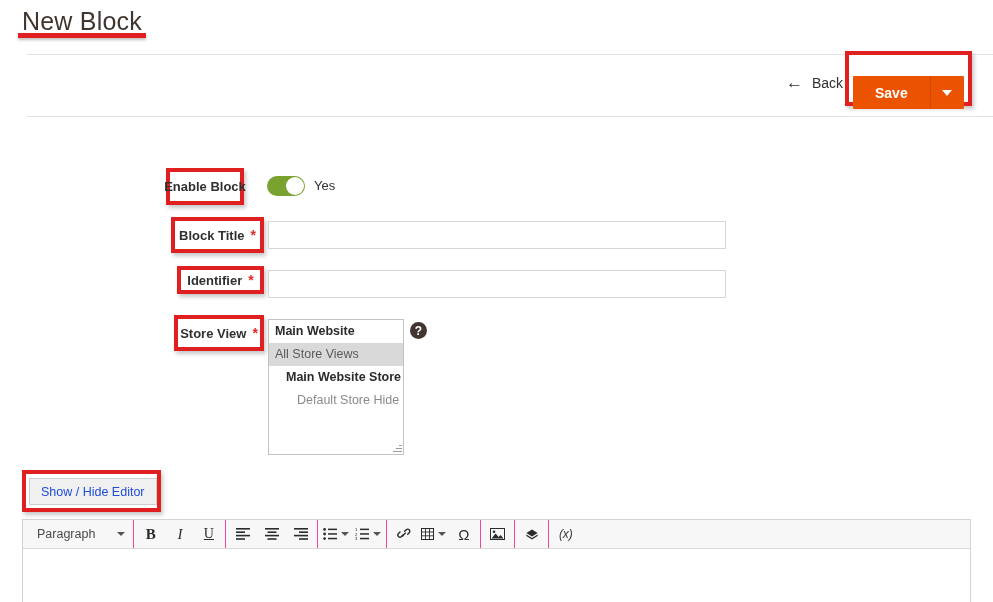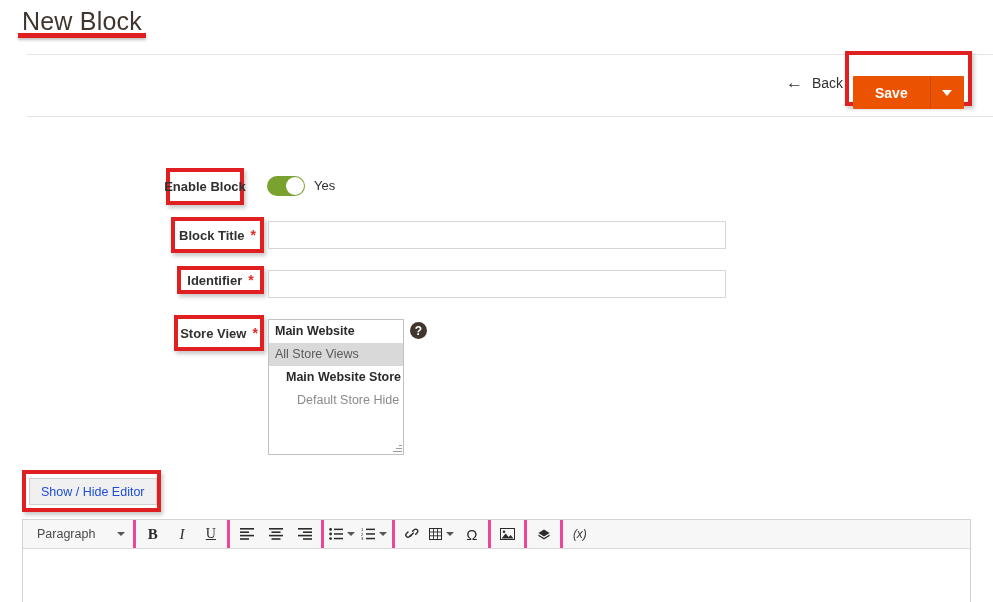--- a/index.html
+++ b/index.html
@@ -298,21 +298,21 @@
     background: #f7f7f7;
     border-bottom: 1px solid #d9d9d9;
     display: flex;
     align-items: center;
     padding-left: 4px;
   }
   .tb-group {
     display: flex;
     align-items: center;
     height: 100%;
-    border-right: 3px solid #ec4899;
+    border-right: 1px solid #ec4899;
     padding: 0 2px;
   }
   .tb-group:last-child { border-right: none; }
   .tb-btn {
     min-width: 23px;
     height: 22px;
     display: flex;
     align-items: center;
     justify-content: center;
     cursor: pointer;

